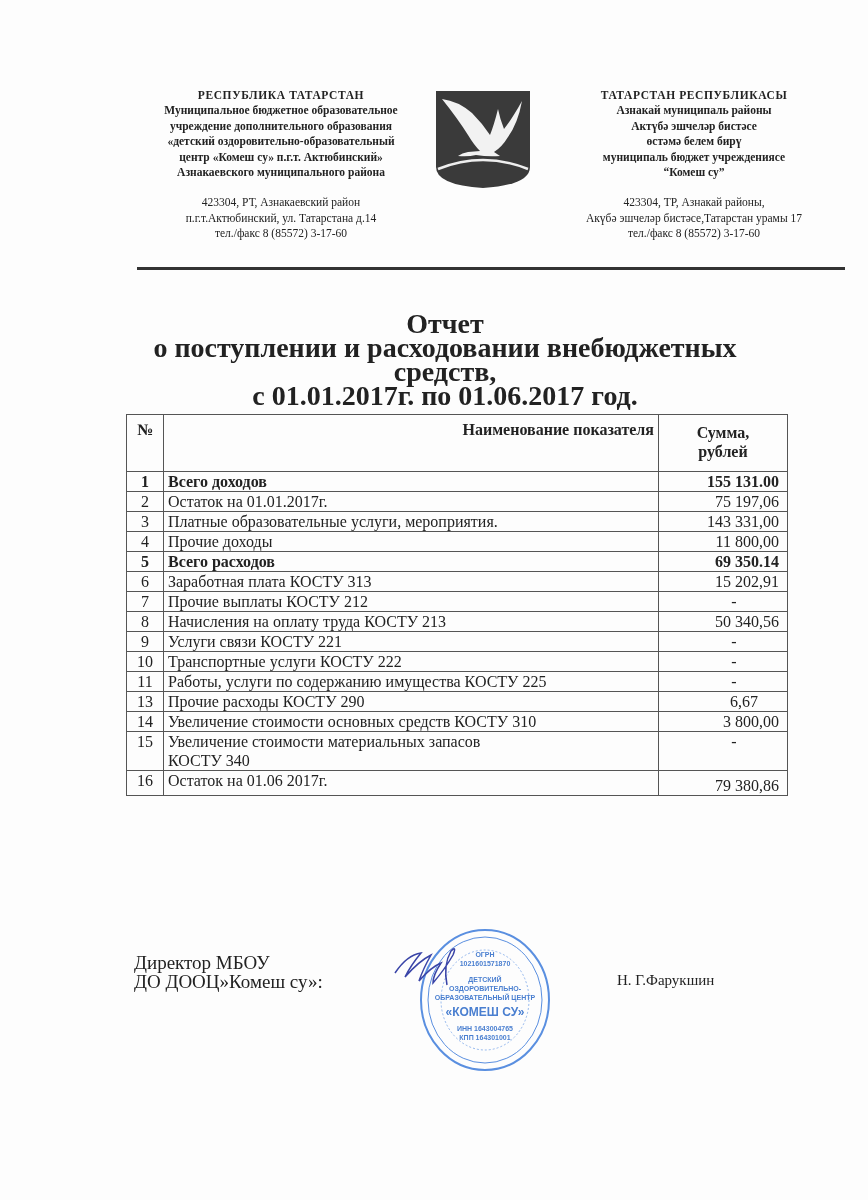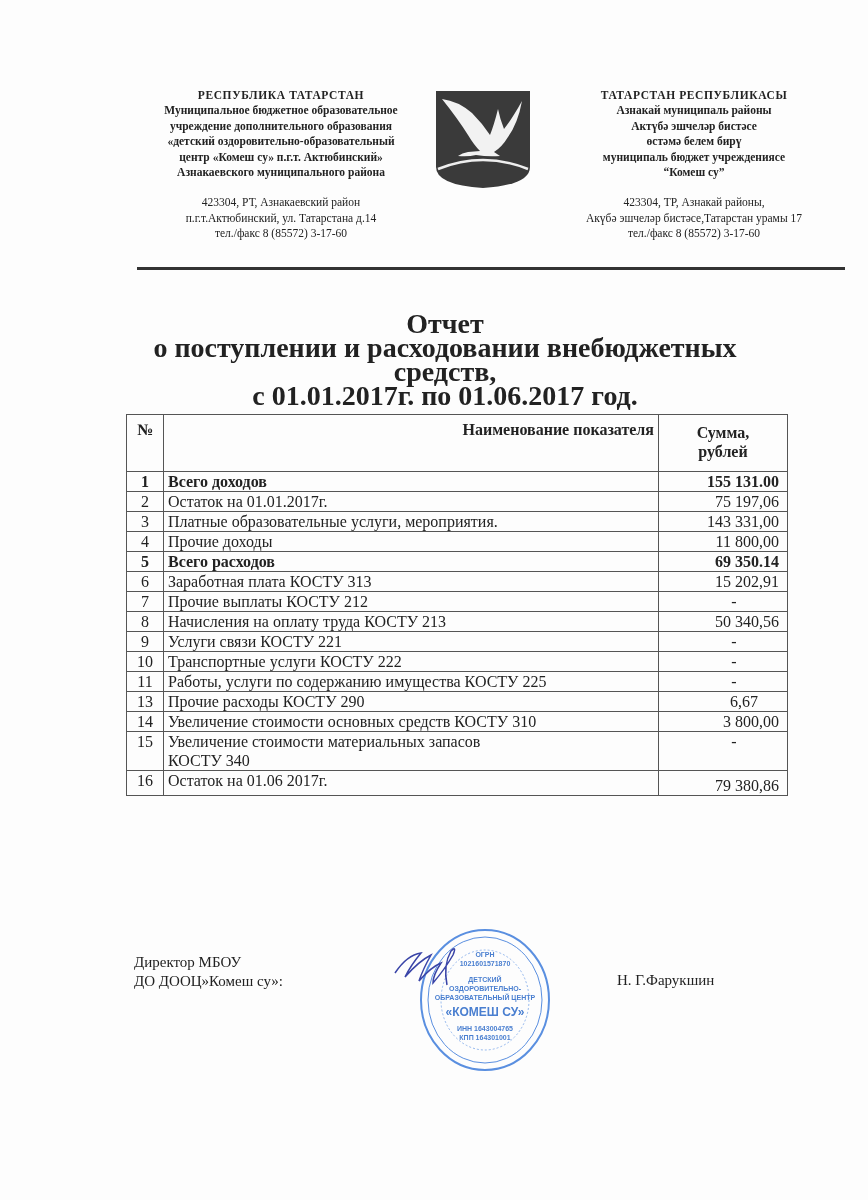--- a/index.html
+++ b/index.html
@@ -17,21 +17,21 @@
   table.report td, table.report th { border: 1px solid #555; padding: 0 4px; line-height: 19px; vertical-align: top; }
   table.report th { font-weight: bold; height: 48px; vertical-align: top; padding-top: 5px; }
   table.report th.num { width: 28px; text-align: center; font-weight: bold; }
   table.report th.name { text-align: right; }
   table.report th.sum { width: 120px; text-align: center; padding-top: 8px; }
   table.report td.num { text-align: center; width: 28px; padding: 0; }
   table.report td.sum { text-align: right; padding-right: 8px; vertical-align: bottom; }
   table.report td.sum.dash { text-align: center; padding-left: 30px; }
   table.report tr.bold td { font-weight: bold; }
   table.report tr.tall td { height: 36px; }
-  .sign-title { position: absolute; left: 134px; top: 953px; font-size: 15px; line-height: 19px; }
+  .sign-title { position: absolute; left: 134px; top: 953px; font-size: 19px; line-height: 19px; }
   .sign-name { position: absolute; left: 617px; top: 972px; font-size: 15px; text-align: right; }
   .stamp { position: absolute; left: 393px; top: 925px; width: 160px; height: 150px; }
 </style>
 </head>
 <body>
 
 <div class="hdr-col hdr-left">
   <div class="b title">РЕСПУБЛИКА  ТАТАРСТАН</div>
   <div class="b">Муниципальное бюджетное  образовательное</div>
   <div class="b">учреждение дополнительного образования</div>

